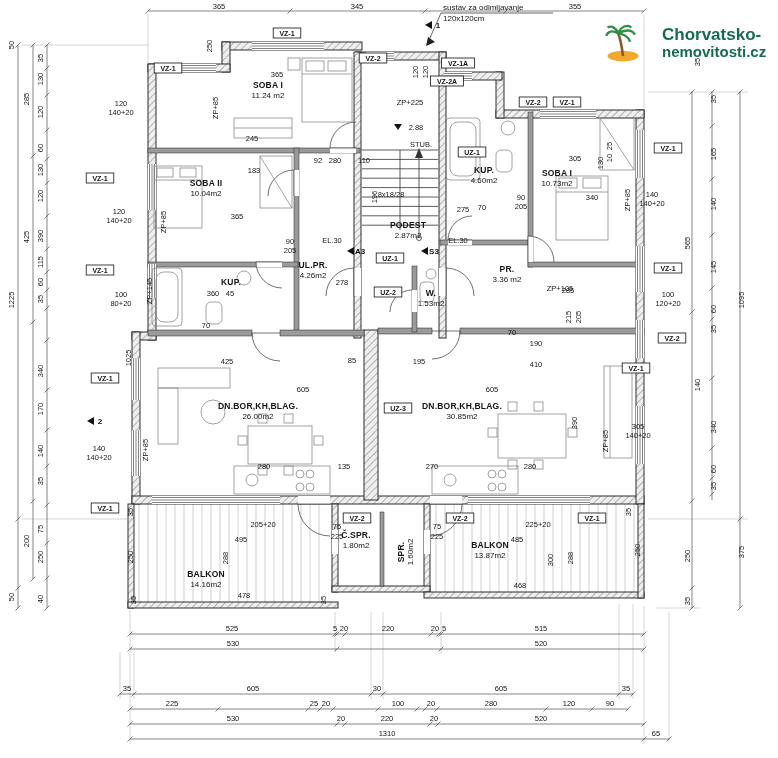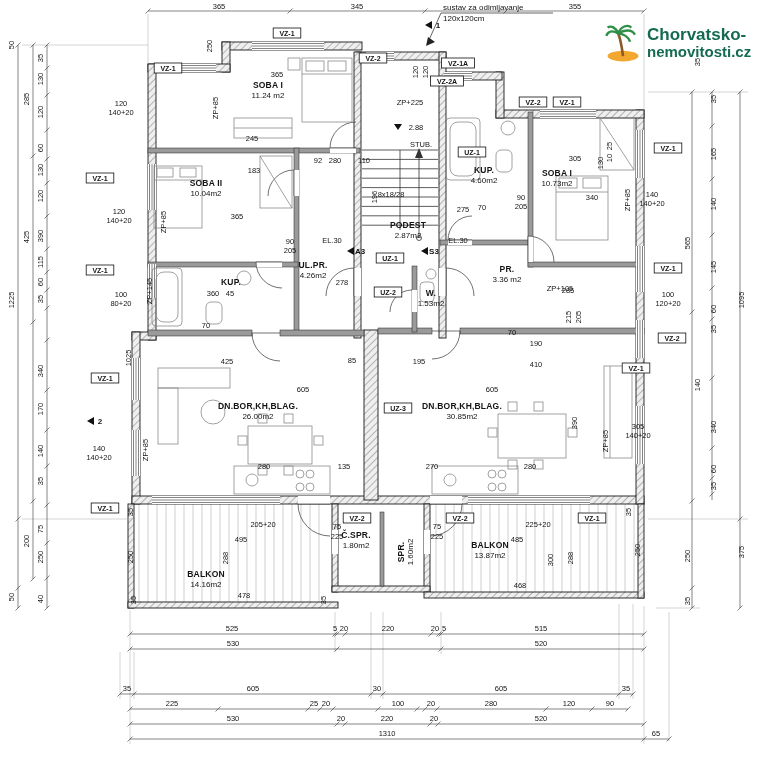--- a/index.html
+++ b/index.html
@@ -7,21 +7,21 @@
           font-family:"Liberation Sans",sans-serif}
   #plan{position:absolute;left:0;top:0}
   #plan text{fill:#141414;font-family:"Liberation Sans",sans-serif}
   .dim{font-size:7.5px;text-anchor:middle}
   .room{font-size:8.5px;font-weight:bold;text-anchor:middle;letter-spacing:.2px}
   .area{font-size:8px;text-anchor:middle}
   .tagt{font-size:7px;font-weight:bold;text-anchor:middle}
   .ann{font-size:7.5px;text-anchor:middle}
   .marker{font-size:8px;font-weight:bold;text-anchor:middle}
   .note{font-size:8px}
-  .logo{position:absolute;top:24px;left:605px;display:flex;align-items:center;gap:6px}
+  .logo{position:absolute;top:24px;left:605px;display:flex;align-items:center;gap:21px}
   .logo-text{line-height:1.05}
   .logo-l1{font-size:17px;font-weight:bold}
   .logo-l2{font-size:15px;font-weight:bold}
 </style>
 </head>
 <body>
 
 <div id="screen">
 
 <svg id="plan" width="778" height="758" viewBox="0 0 778 758">

